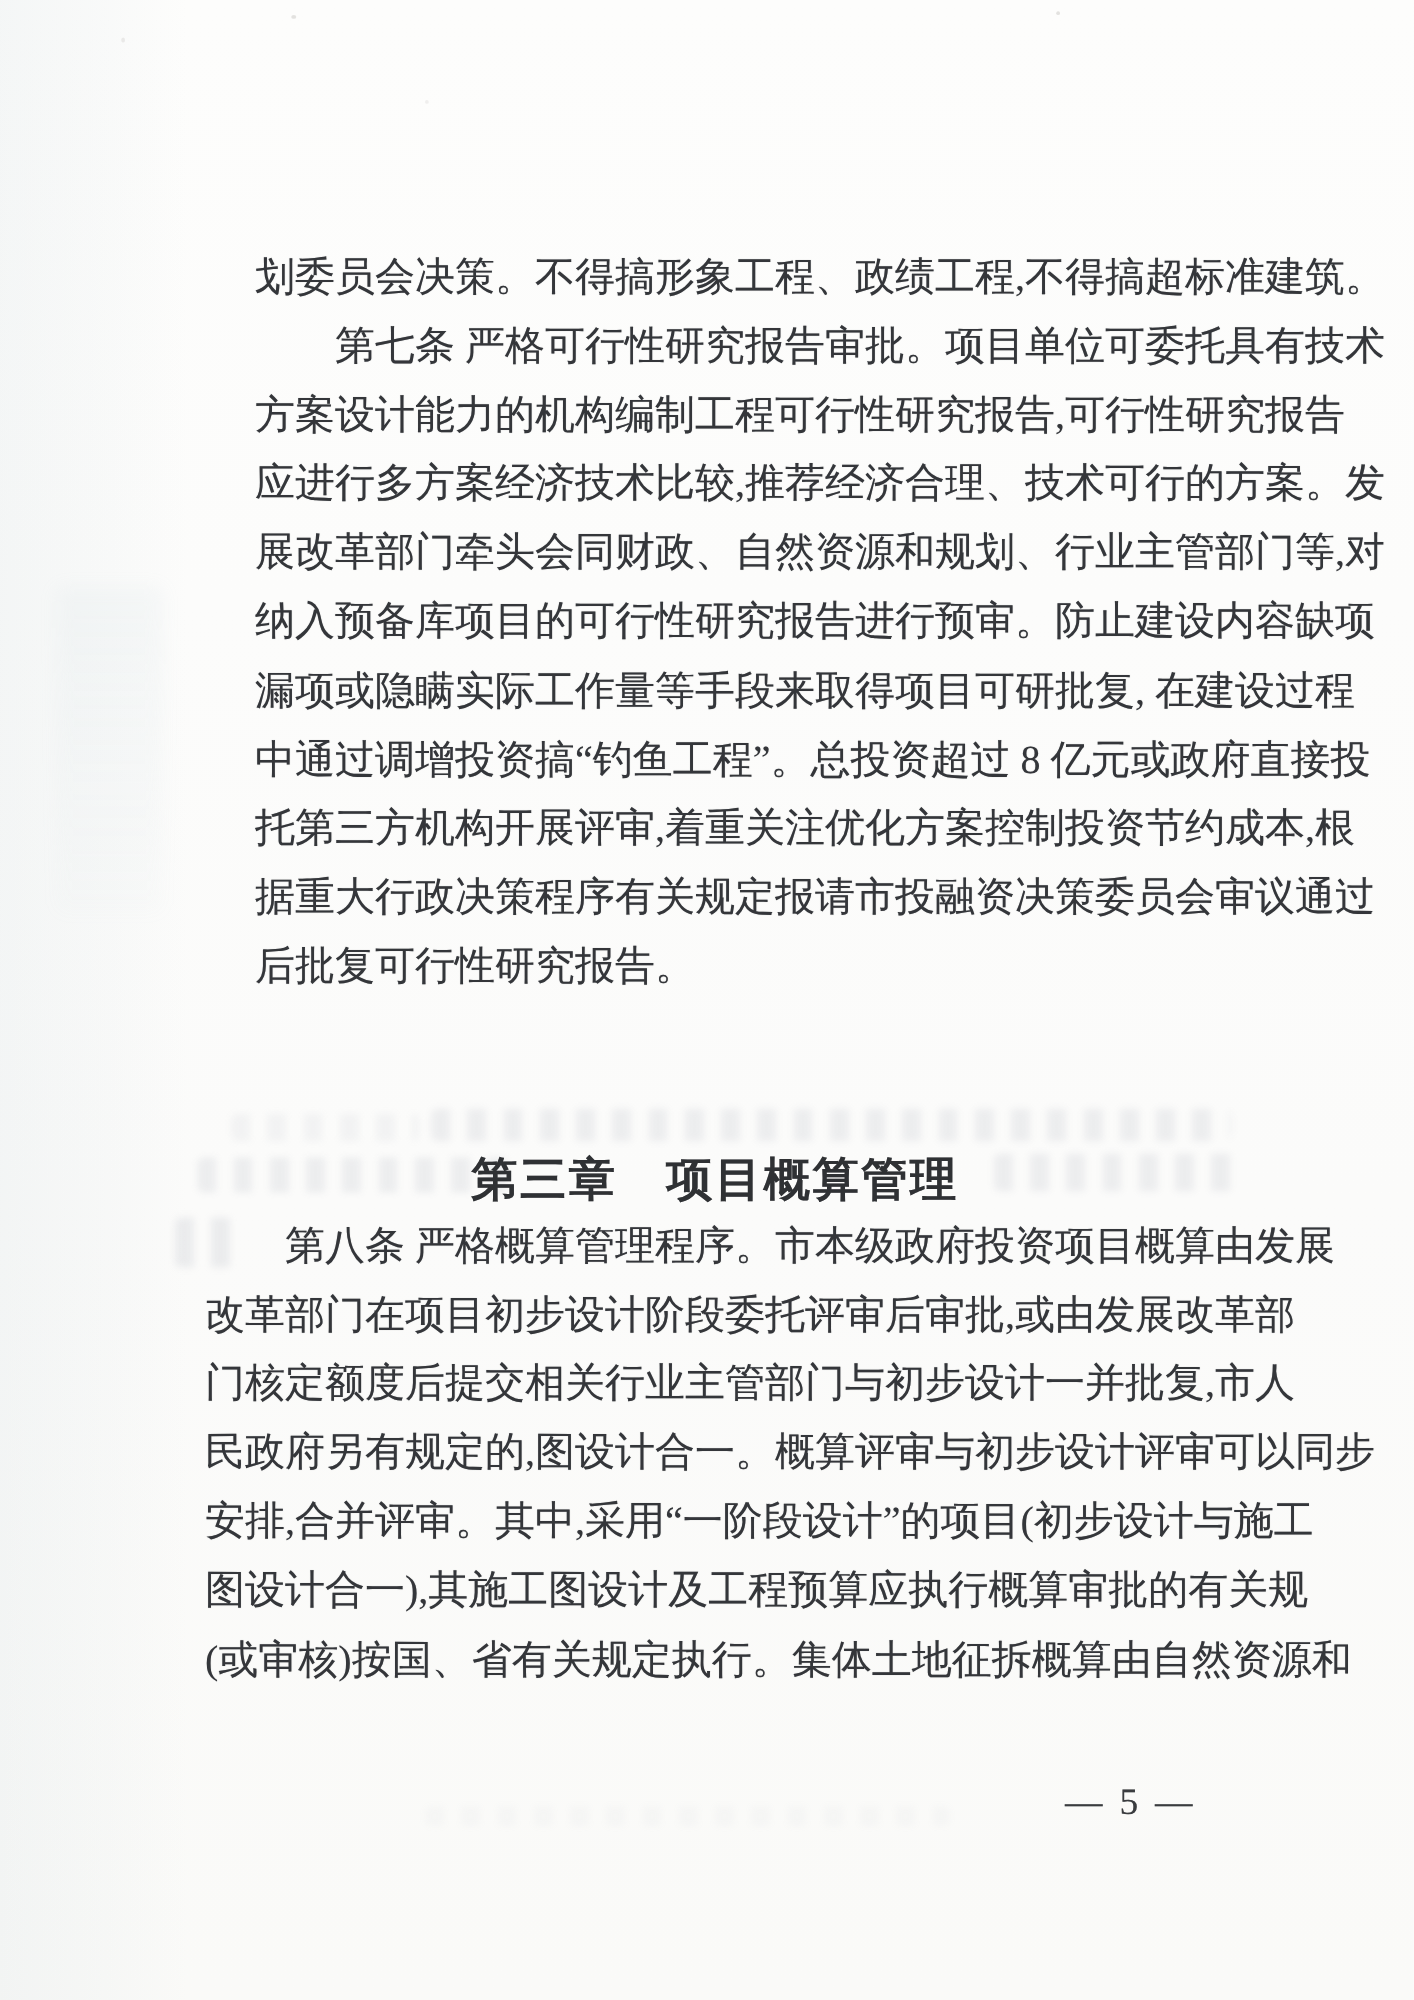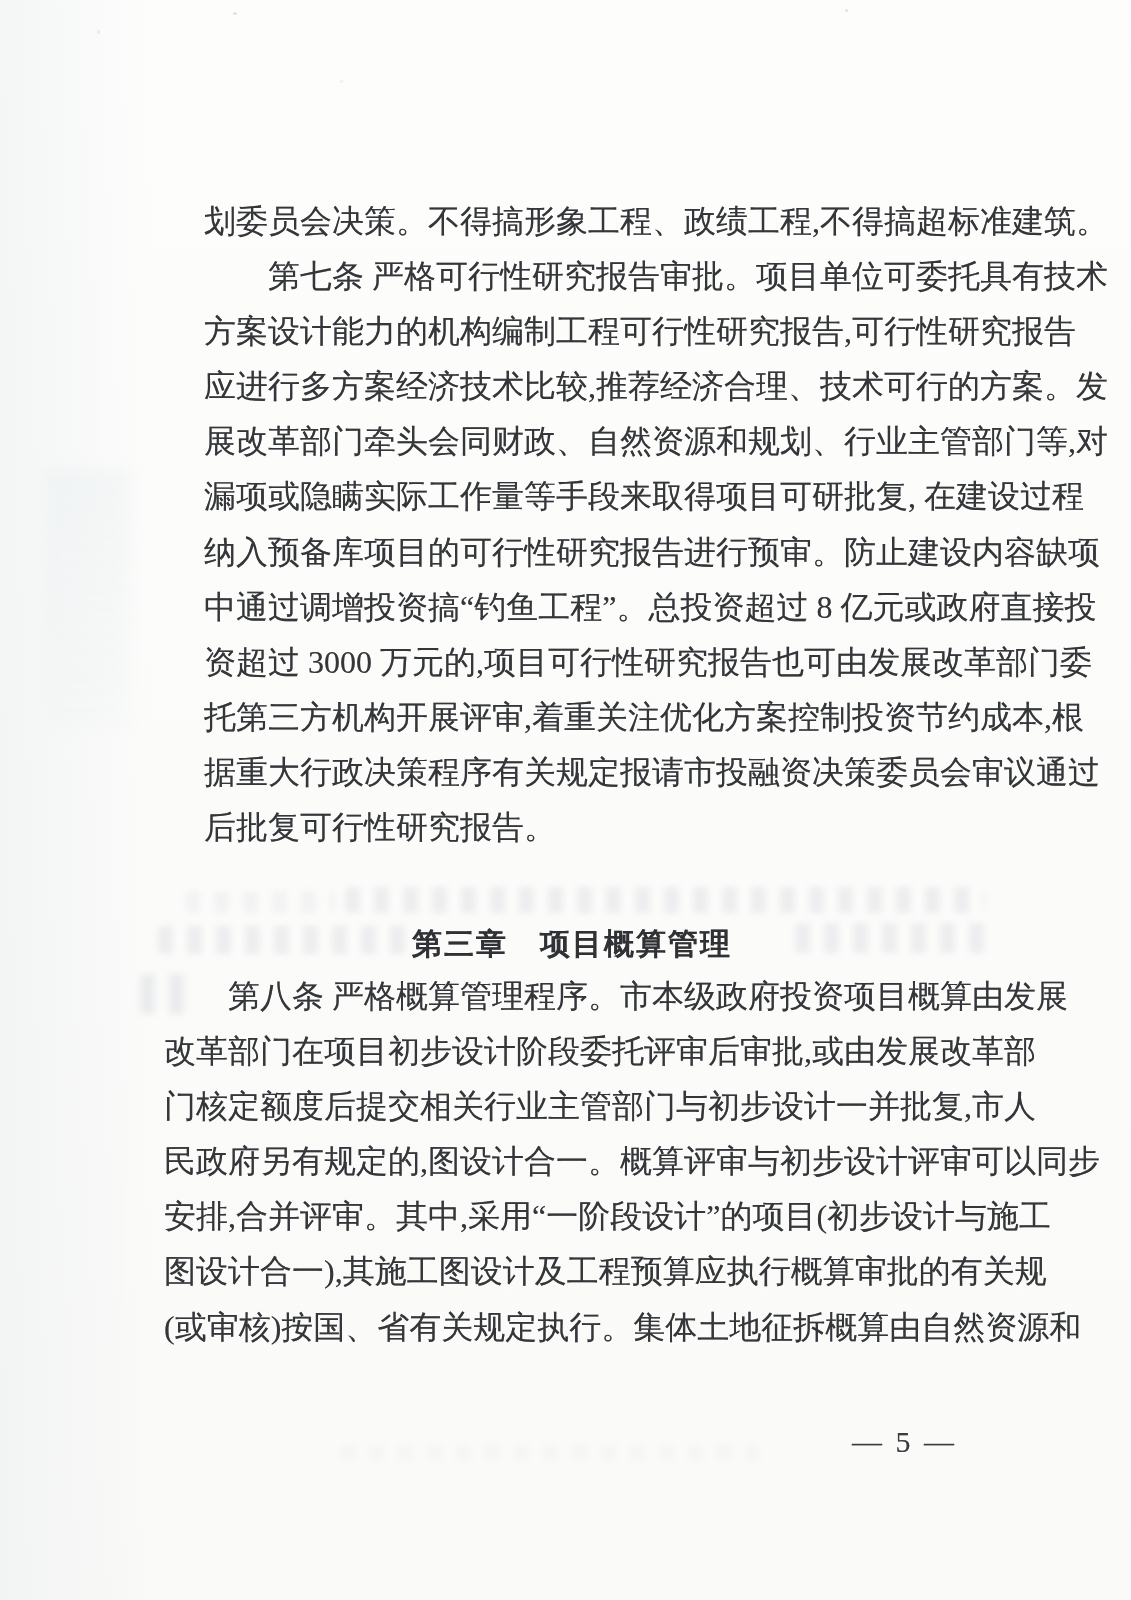--- a/index.html
+++ b/index.html
@@ -30,21 +30,21 @@
   }
   .bline.short{text-align:right;text-align-last:left;}
   .bline.indent{text-indent:64px;}
   #block-a{top:194px;margin-left:40px;}
   #block-c{top:969px;}
   .chapter-heading{
     position:absolute;left:164px;width:816px;top:916px;
     height:55px;line-height:55px;
     text-align:center;
     font-family:"DejaVu Sans","Liberation Sans",sans-serif;
-    font-weight:700;font-size:30px;letter-spacing:2px;
+    font-weight:700;font-size:37px;letter-spacing:2px;
     color:#2f3134;
     text-shadow:0 0 0.5px rgba(60,62,66,.5);
   }
   .page-number{
     position:absolute;top:1414px;right:174px;
     height:55px;line-height:55px;
     font-size:30px;letter-spacing:3px;color:#3a3c3f;
     text-shadow:0 0 0.5px rgba(70,72,76,.5);
   }
   
@@ -80,24 +80,23 @@
   <div class="speck" style="left:845px;top:9px;width:3px;height:3px;"></div>
   <div class="speck" style="left:97px;top:30px;width:3px;height:4px;opacity:.2;"></div>
   <div class="speck" style="left:340px;top:80px;width:3px;height:3px;opacity:.15;"></div>
 
   <div class="textblock" id="block-a">
     <div class="bline">划委员会决策。不得搞形象工程、政绩工程,不得搞超标准建筑。</div>
     <div class="bline indent">第七条 严格可行性研究报告审批。项目单位可委托具有技术</div>
     <div class="bline">方案设计能力的机构编制工程可行性研究报告,可行性研究报告</div>
     <div class="bline">应进行多方案经济技术比较,推荐经济合理、技术可行的方案。发</div>
     <div class="bline">展改革部门牵头会同财政、自然资源和规划、行业主管部门等,对</div>
+    <div class="bline">纳入预备库项目的可行性研究报告进行预审。防止建设内容缺项</div>
     <div class="bline">漏项或隐瞒实际工作量等手段来取得项目可研批复, 在建设过程</div>
-    <div class="bline">纳入预备库项目的可行性研究报告进行预审。防止建设内容缺项</div>
     <div class="bline">中通过调增投资搞“钓鱼工程”。总投资超过 8 亿元或政府直接投</div>
-    <div class="bline">资超过 3000 万元的,项目可行性研究报告也可由发展改革部门委</div>
     <div class="bline">托第三方机构开展评审,着重关注优化方案控制投资节约成本,根</div>
     <div class="bline">据重大行政决策程序有关规定报请市投融资决策委员会审议通过</div>
     <div class="bline short">后批复可行性研究报告。</div>
   </div>
 
   <div class="chapter-heading">第三章　项目概算管理</div>
 
   <div class="textblock" id="block-c">
     <div class="bline indent">第八条 严格概算管理程序。市本级政府投资项目概算由发展</div>
     <div class="bline">改革部门在项目初步设计阶段委托评审后审批,或由发展改革部</div>

